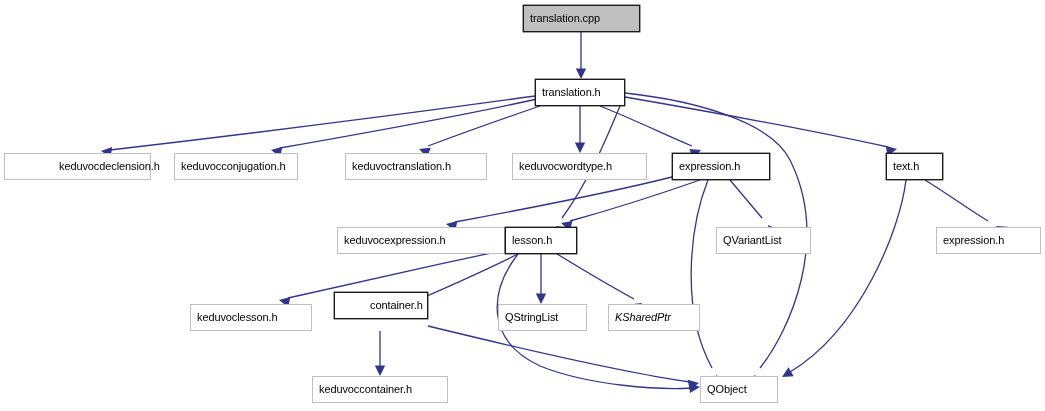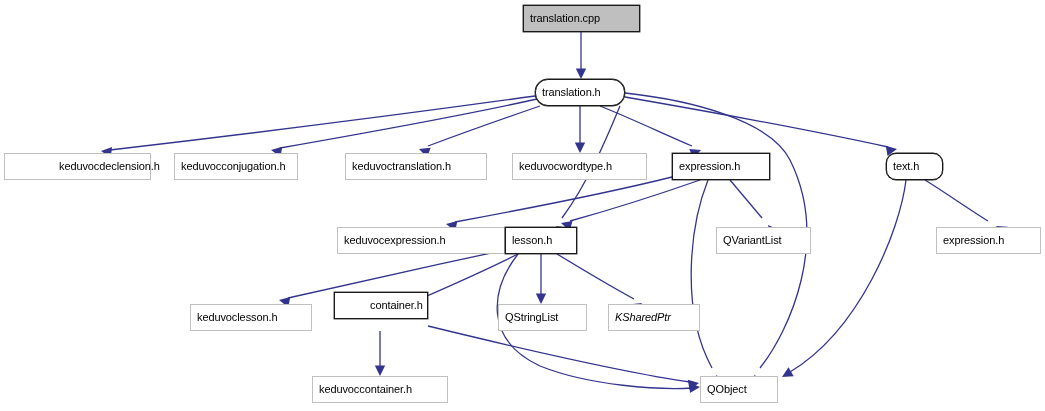--- a/index.html
+++ b/index.html
@@ -101,39 +101,39 @@
       <polygon points="0,0 -5.2,-10.5 5.2,-10.5" fill="#33348e" transform="translate(411,303) rotate(113)"></polygon>
       <polygon points="0,0 -5.2,-10.5 5.2,-10.5" fill="#33348e" transform="translate(541,304) rotate(0)"></polygon>
       <polygon points="0,0 -5.2,-10.5 5.2,-10.5" fill="#33348e" transform="translate(642,303) rotate(238)"></polygon>
       <polygon points="0,0 -5.2,-10.5 5.2,-10.5" fill="#33348e" transform="translate(700,387) rotate(265)"></polygon>
       <polygon points="0,0 -5.2,-10.5 5.2,-10.5" fill="#33348e" transform="translate(380,376) rotate(0)"></polygon>
       <polygon points="0,0 -5.2,-10.5 5.2,-10.5" fill="#33348e" transform="translate(699,383) rotate(260)"></polygon>
     </svg>
 <div class="node current" style="left: 523px; top: 5px; width: 117px; height: 27px;">
       <span class="node-label">translation.cpp</span>
     </div>
-    <div class="node defined" style="left: 535px; top: 79px; width: 90px; height: 27px; border-radius: 13px;">
+    <div class="node defined" style="left: 535px; top: 79px; width: 90px; height: 27px;">
       <span class="node-label">translation.h</span>
     </div>
     <div class="node" style="left: 4px; top: 153px; width: 147px; height: 27px; padding-left: 48px;">
       <span class="node-label">keduvocdeclension.h</span>
     </div>
     <div class="node" style="left: 174px; top: 153px; width: 124px; height: 27px;">
       <span class="node-label">keduvocconjugation.h</span>
     </div>
     <div class="node" style="left: 345px; top: 153px; width: 142px; height: 27px;">
       <span class="node-label">keduvoctranslation.h</span>
     </div>
     <div class="node" style="left: 512px; top: 153px; width: 135px; height: 27px;">
       <span class="node-label">keduvocwordtype.h</span>
     </div>
     <div class="node defined" style="left: 672px; top: 153px; width: 98px; height: 27px;">
       <span class="node-label">expression.h</span>
     </div>
-    <div class="node defined" style="left: 886px; top: 153px; width: 57px; height: 27px; border-radius: 10px;">
+    <div class="node defined" style="left: 886px; top: 153px; width: 57px; height: 27px;">
       <span class="node-label">text.h</span>
     </div>
     <div class="node" style="left: 337px; top: 227px; width: 168px; height: 27px;">
       <span class="node-label">keduvocexpression.h</span>
     </div>
     <div class="node defined" style="left: 505px; top: 227px; width: 72px; height: 27px;">
       <span class="node-label">lesson.h</span>
     </div>
     <div class="node" style="left: 716px; top: 227px; width: 95px; height: 27px;">
       <span class="node-label">QVariantList</span>

